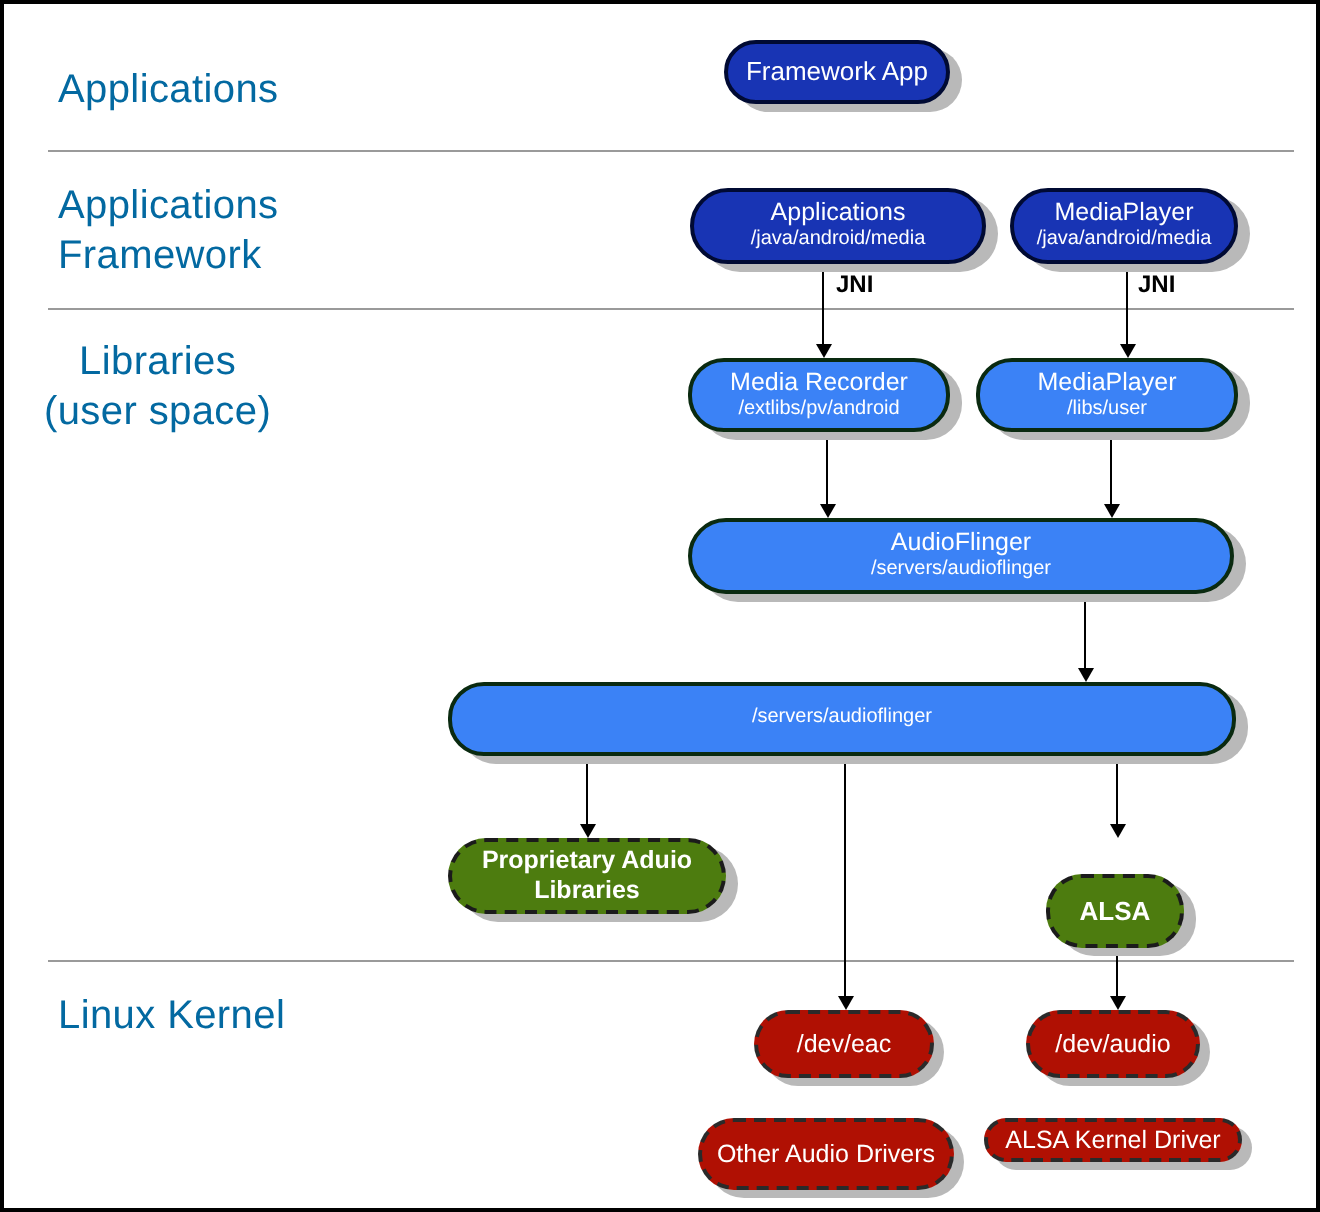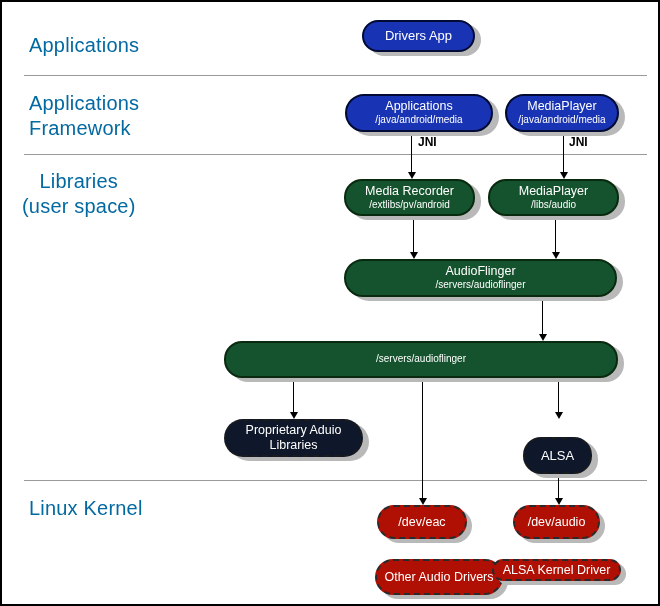--- a/index.html
+++ b/index.html
@@ -13,22 +13,22 @@
     white-space:pre-line;letter-spacing:0.2px;
   }
   .sec-label.center{text-align:center;}
   .divider{position:absolute;left:22px;width:623px;height:1px;background:#9a9a9a;}
   .node{
     position:absolute;display:flex;flex-direction:column;align-items:center;
     justify-content:center;color:#fff;text-align:center;box-sizing:border-box;
     box-shadow:6px 4px 0 #b9b9b9;
   }
   .n-blue{background:#1834b4;border:2px solid #000a33;}
-  .n-green{background:#14532d;border:2px solid #0a2a10;}
-  .n-green-d{background:#0f172a;border:2px dashed #1b1b1b;}
+  .n-green{background:#3b82f6;border:2px solid #0a2a10;}
+  .n-green-d{background:#4d7c0f;border:2px dashed #1b1b1b;font-weight:bold;}
   .n-red{background:#b01003;border:2px dashed #2a2a2a;box-shadow:5px 4px 0 #b9b9b9;}
   .t{font-size:12.5px;line-height:1.2;white-space:pre-line;}
   .t-lg{font-size:13px;}
   .s{font-size:10px;line-height:1.25;}
   .jni{position:absolute;color:#000;font-size:12px;font-weight:bold;}
   .vline{position:absolute;width:1px;background:#000;}
   .ahead{
     position:absolute;width:0;height:0;
     border-left:4px solid transparent;border-right:4px solid transparent;
     border-top:7px solid #000;
@@ -73,39 +73,39 @@
   <div class="vline" style="left:420px;top:376px;height:121px;"></div>
   <div class="ahead" style="left:417px;top:496px;"></div>
 
   <div class="vline" style="left:556px;top:376px;height:35px;"></div>
   <div class="ahead" style="left:553px;top:410px;"></div>
 
   <div class="vline" style="left:556px;top:454px;height:43px;"></div>
   <div class="ahead" style="left:553px;top:496px;"></div>
 
   <div class="node n-blue" style="left:360px;top:18px;width:113px;height:32px;border-radius:16px;">
-    <span class="t t-lg">Drivers App</span>
+    <span class="t t-lg">Framework App</span>
   </div>
 
   <div class="node n-blue" style="left:343px;top:92px;width:148px;height:38px;border-radius:19px;">
     <span class="t">Applications</span>
     <span class="s">/java/android/media</span>
   </div>
   <div class="node n-blue" style="left:503px;top:92px;width:114px;height:38px;border-radius:19px;">
     <span class="t">MediaPlayer</span>
     <span class="s">/java/android/media</span>
   </div>
 
   <div class="node n-green" style="left:342px;top:177px;width:131px;height:37px;border-radius:18px;">
     <span class="t">Media Recorder</span>
     <span class="s">/extlibs/pv/android</span>
   </div>
   <div class="node n-green" style="left:486px;top:177px;width:131px;height:37px;border-radius:18px;">
     <span class="t">MediaPlayer</span>
-    <span class="s">/libs/audio</span>
+    <span class="s">/libs/user</span>
   </div>
 
   <div class="node n-green" style="left:342px;top:257px;width:273px;height:38px;border-radius:19px;">
     <span class="t">AudioFlinger</span>
     <span class="s">/servers/audioflinger</span>
   </div>
 
   <div class="node n-green" style="left:222px;top:339px;width:394px;height:37px;border-radius:18px;">
     <span class="s">/servers/audioflinger</span>
   </div>
@@ -117,20 +117,20 @@
   <div class="node n-green-d" style="left:521px;top:435px;width:69px;height:37px;border-radius:18px;">
     <span class="t t-lg">ALSA</span>
   </div>
 
   <div class="node n-red" style="left:511px;top:503px;width:87px;height:34px;border-radius:17px;">
     <span class="t">/dev/audio</span>
   </div>
   <div class="node n-red" style="left:375px;top:503px;width:90px;height:34px;border-radius:17px;">
     <span class="t">/dev/eac</span>
   </div>
-  <div class="node n-red" style="left:373px;top:557px;width:128px;height:36px;border-radius:18px;align-items:center;">
+  <div class="node n-red" style="left:347px;top:557px;width:128px;height:36px;border-radius:18px;align-items:center;">
     <span class="t">Other Audio Drivers</span>
   </div>
   <div class="node n-red" style="left:490px;top:557px;width:129px;height:22px;border-radius:18px;">
     <span class="t">ALSA Kernel Driver</span>
   </div>
 
 </div>
 
 </body></html>

